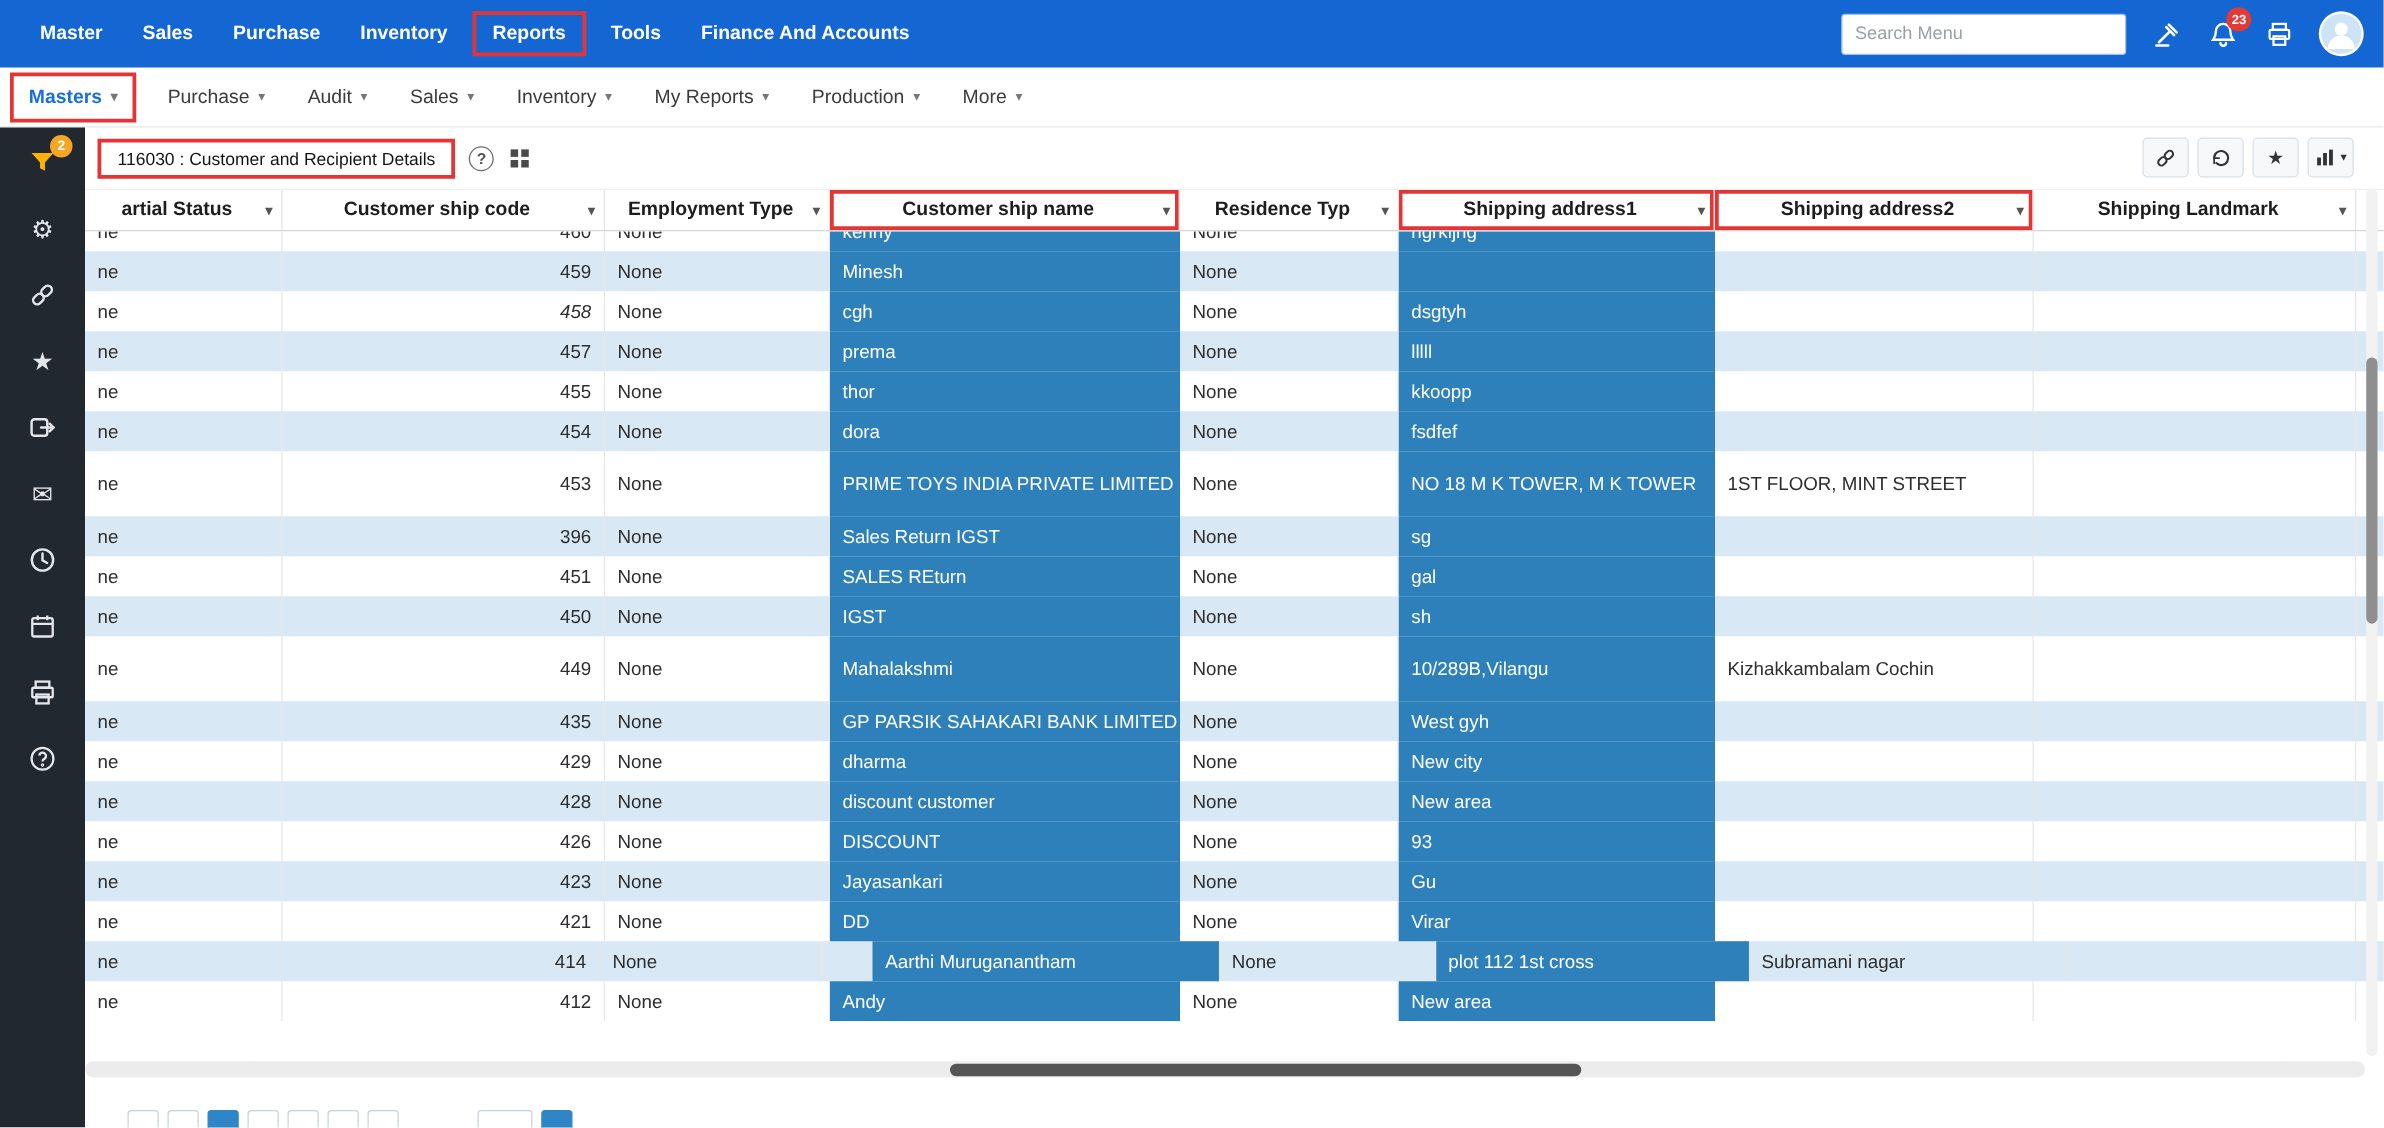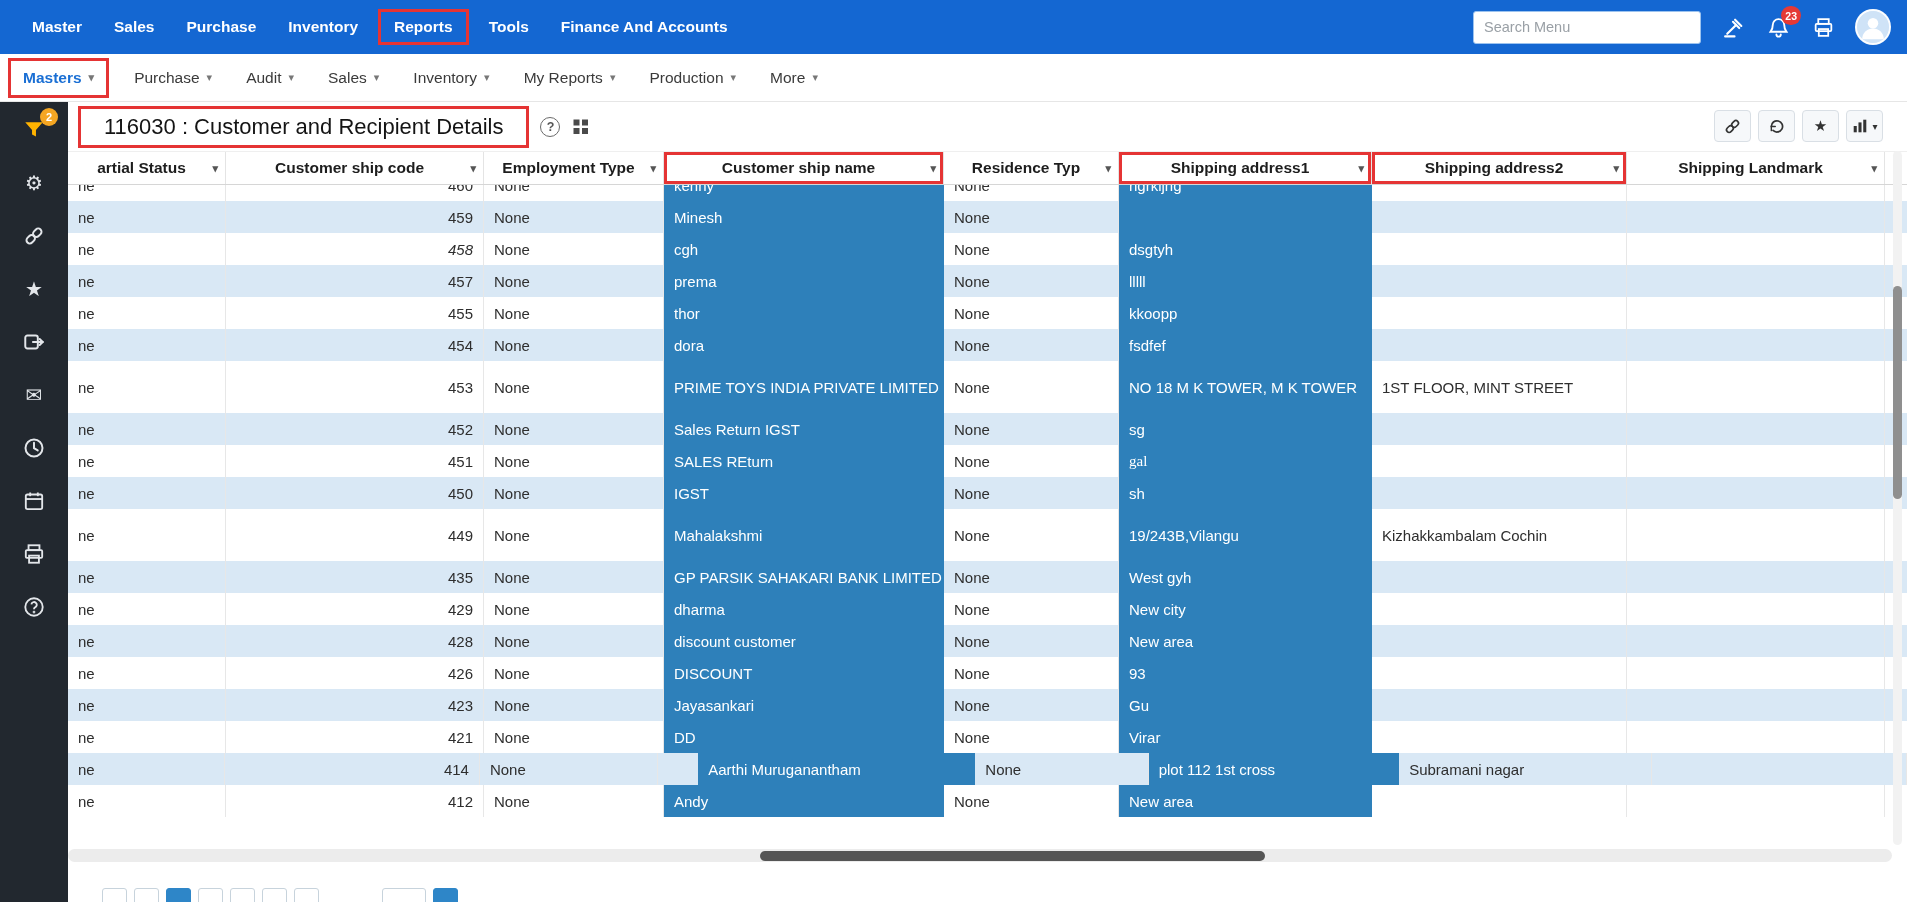--- a/index.html
+++ b/index.html
@@ -38,21 +38,21 @@
   .side-icon { position:relative; width:30px; height:30px; display:flex; align-items:center; justify-content:center;
                color:#e3e6ea; font-size:20px; cursor:pointer; }
   .side-badge { position:absolute; top:-7px; right:-9px; width:18px; height:18px; border-radius:50%;
                 background:#f5a623; color:#fff; font-size:11px; font-weight:700;
                 display:flex; align-items:center; justify-content:center; }
 
   
   .content { position:absolute; left:68px; top:102px; width:1839px; height:800px; background:#fff; }
 
   .toolbar { position:relative; height:49px; display:flex; align-items:center; gap:11px; padding-left:10px; }
-  .title-box { border:3px solid #e53434; padding:5px 23px; font-size:22px; color:#141414; background:#fff; white-space:nowrap; }
+  .title-box { border:3px solid #e53434; padding:5px 13px; font-size:14px; color:#141414; background:#fff; white-space:nowrap; }
   .help-circle { width:20px; height:20px; border:1.6px solid #6b6b6b; border-radius:50%; color:#555;
                  font-size:12.5px; font-weight:700; display:flex; align-items:center; justify-content:center; cursor:pointer; }
   .toolbar-right { position:absolute; right:24px; top:8px; display:flex; gap:7px; }
   .tool-btn { width:37px; height:32px; border:1px solid #d9dfe5; background:#f6f8fa; border-radius:4px;
               display:flex; align-items:center; justify-content:center; gap:3px; cursor:pointer; color:#333; font-size:15px; }
   .tool-btn .caret { font-size:10px; color:#333; }
 
   
   .table-header { position:relative; z-index:2; background:#fff; display:flex; height:34px;
                   border-top:1px solid #efefef; border-bottom:1px solid #d6d6d6; }
@@ -369,55 +369,55 @@
           <div class="td num" style="width: 258px;">453</div>
           <div class="td" style="width: 180px;">None</div>
           <div class="td hl" style="width: 280px;">PRIME TOYS INDIA PRIVATE LIMITED</div>
           <div class="td" style="width: 175px;">None</div>
           <div class="td hl" style="width: 253px;">NO 18 M K TOWER, M K TOWER</div>
           <div class="td" style="width: 255px;">1ST FLOOR, MINT STREET</div>
           <div class="td" style="width: 258px;"></div>
         </div>
         <div class="trow alt">
           <div class="td" style="width: 158px;">ne</div>
-          <div class="td num" style="width: 258px;">452</div>
+          <div class="td num" style="width: 258px;">396</div>
           <div class="td" style="width: 180px;">None</div>
           <div class="td hl" style="width: 280px;">Sales Return IGST</div>
           <div class="td" style="width: 175px;">None</div>
           <div class="td hl" style="width: 253px;">sg</div>
           <div class="td" style="width: 255px;"></div>
           <div class="td" style="width: 258px;"></div>
         </div>
         <div class="trow">
           <div class="td" style="width: 158px;">ne</div>
           <div class="td num" style="width: 258px;">451</div>
           <div class="td" style="width: 180px;">None</div>
           <div class="td hl" style="width: 280px;">SALES REturn</div>
           <div class="td" style="width: 175px;">None</div>
-          <div class="td hl" style="width: 253px; font-family: Liberation Serif, serif;">gal</div>
+          <div class="td hl" style="width: 253px;">gal</div>
           <div class="td" style="width: 255px;"></div>
           <div class="td" style="width: 258px;"></div>
         </div>
         <div class="trow alt">
           <div class="td" style="width: 158px;">ne</div>
           <div class="td num" style="width: 258px;">450</div>
           <div class="td" style="width: 180px;">None</div>
           <div class="td hl" style="width: 280px;">IGST</div>
           <div class="td" style="width: 175px;">None</div>
           <div class="td hl" style="width: 253px;">sh</div>
           <div class="td" style="width: 255px;"></div>
           <div class="td" style="width: 258px;"></div>
         </div>
         <div class="trow tall">
           <div class="td" style="width: 158px;">ne</div>
           <div class="td num" style="width: 258px;">449</div>
           <div class="td" style="width: 180px;">None</div>
           <div class="td hl" style="width: 280px;">Mahalakshmi</div>
           <div class="td" style="width: 175px;">None</div>
-          <div class="td hl" style="width: 253px;">19/243B,Vilangu</div>
+          <div class="td hl" style="width: 253px;">10/289B,Vilangu</div>
           <div class="td" style="width: 255px;">Kizhakkambalam Cochin</div>
           <div class="td" style="width: 258px;"></div>
         </div>
         <div class="trow alt">
           <div class="td" style="width: 158px;">ne</div>
           <div class="td num" style="width: 258px;">435</div>
           <div class="td" style="width: 180px;">None</div>
           <div class="td hl" style="width: 280px;">GP PARSIK SAHAKARI BANK LIMITED</div>
           <div class="td" style="width: 175px;">None</div>
           <div class="td hl" style="width: 253px;">West gyh</div>

